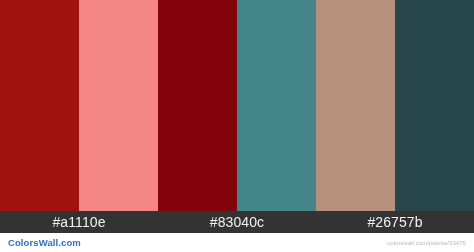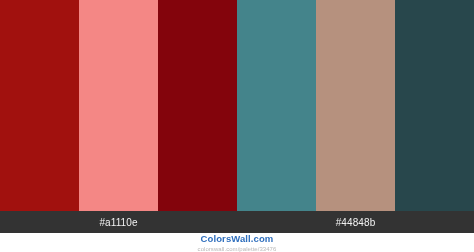--- a/index.html
+++ b/index.html
@@ -38,35 +38,35 @@
     height: 22px;
     background: #333333;
   }
   .label-cell {
     flex: 1 1 0;
     height: 22px;
     display: flex;
     align-items: center;
     justify-content: center;
     color: #f2f2f2;
-    font-size: 10px;
+    font-size: 14px;
     font-family: "Liberation Sans", sans-serif;
     letter-spacing: 0.1px;
     white-space: nowrap;
   }
   .footer {
     width: 474px;
     height: 19px;
     background: #ffffff;
     display: flex;
-    flex-direction: column;
+    flex-direction: row;
     align-items: center;
     justify-content: space-between;
     box-sizing: border-box;
-    padding: 0 19px;
+    padding: 0 8px;
   }
   .brand {
     color: #2f6fbd;
     font-size: 9.5px;
     font-weight: bold;
     font-family: "Liberation Sans", sans-serif;
     letter-spacing: 0.1px;
     white-space: nowrap;
   }
   .source-url {
@@ -86,21 +86,22 @@
       <div class="swatch" style="background: rgb(161, 17, 14);"></div>
       <div class="swatch" style="background: rgb(244, 135, 133);"></div>
       <div class="swatch" style="background: rgb(131, 4, 12);"></div>
       <div class="swatch" style="background: rgb(68, 132, 139);"></div>
       <div class="swatch" style="background: rgb(182, 145, 126);"></div>
       <div class="swatch" style="background: rgb(40, 71, 76);"></div>
     </div>
 
   <div class="label-row" style="background: rgb(51, 51, 51);">
       <div class="label-cell">#a1110e</div>
-      <div class="label-cell">#44848b</div>
+      <div class="label-cell">#83040c</div>
+      <div class="label-cell">#26757b</div>
     </div>
 
   <div class="footer">
     <span class="brand" style="color: rgb(47, 111, 189);">ColorsWall.com</span>
     <span class="source-url">colorswall.com/palette/33476</span>
   </div>
 
 </div>
 
 </body></html>

